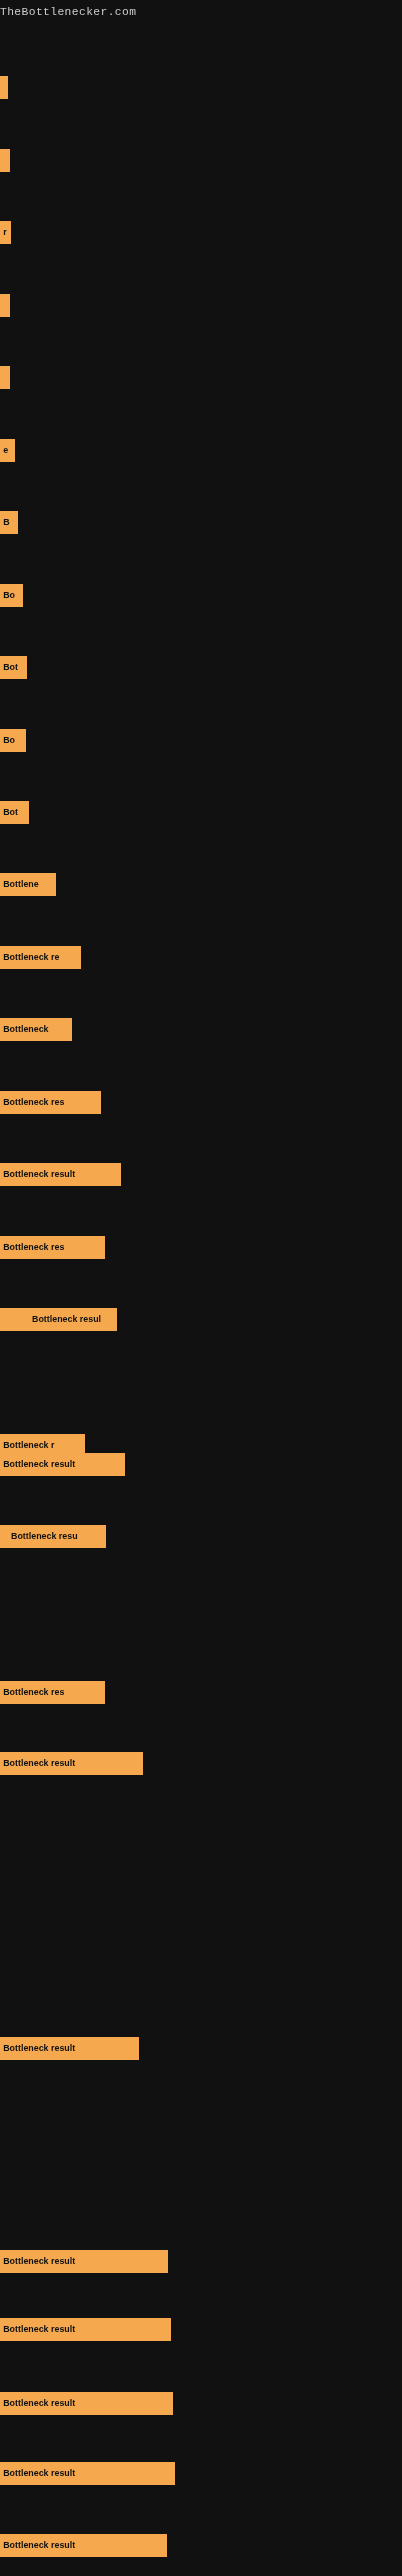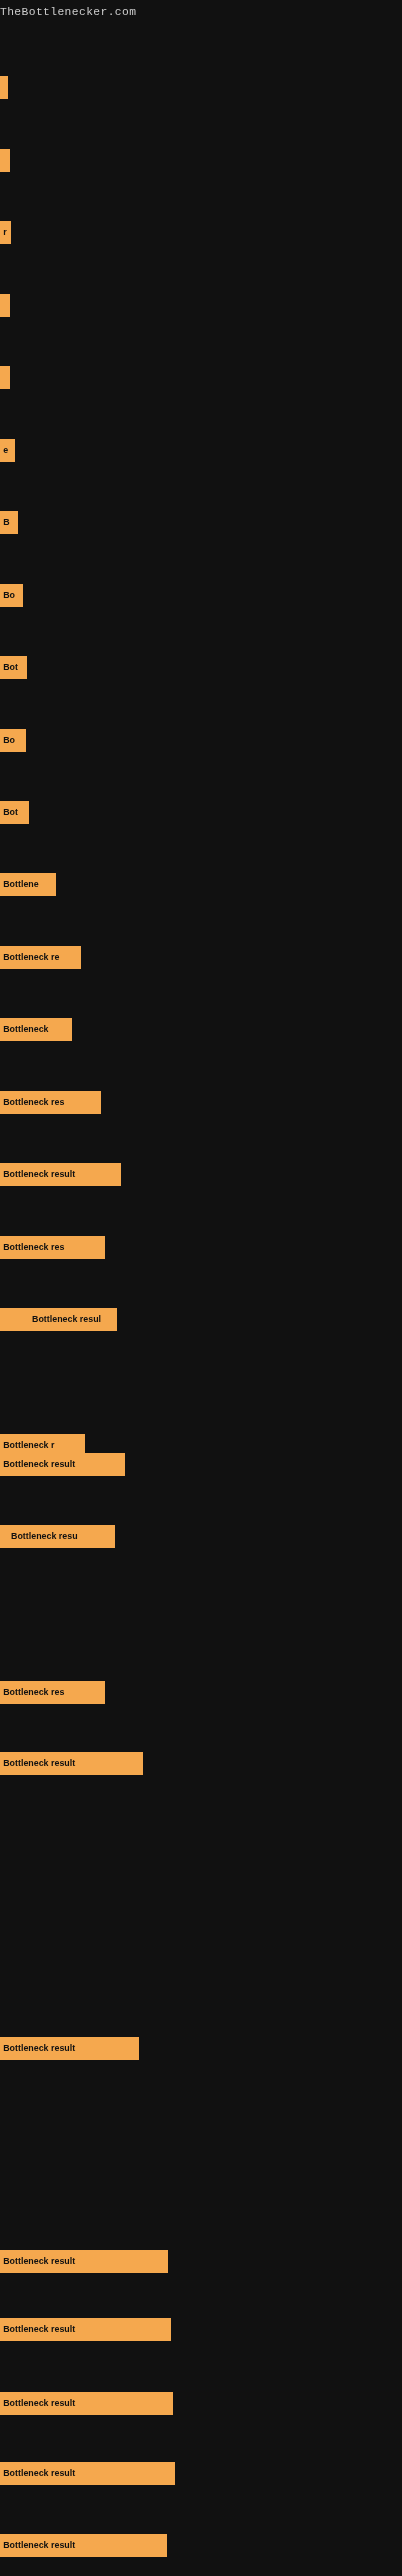--- a/index.html
+++ b/index.html
@@ -150,21 +150,21 @@
       <div class="bar-fill" style="width: 85px;">
         <span class="bar-label">Bottleneck r</span>
       </div>
     </div>
     <div class="bar-item" style="top: 1453px; left: 0px;">
       <div class="bar-fill" style="width: 125px;">
         <span class="bar-label">Bottleneck result</span>
       </div>
     </div>
     <div class="bar-item" style="top: 1525px; left: 0px;">
-      <div class="bar-fill" style="width: 115px; padding-left: 11px;">
+      <div class="bar-fill" style="width: 106px; padding-left: 11px;">
         <span class="bar-label">Bottleneck resu</span>
       </div>
     </div>
     <div class="bar-item" style="top: 1681px; left: 0px;">
       <div class="bar-fill" style="width: 105px;">
         <span class="bar-label">Bottleneck res</span>
       </div>
     </div>
     <div class="bar-item" style="top: 1752px; left: 0px;">
       <div class="bar-fill" style="width: 143px;">

